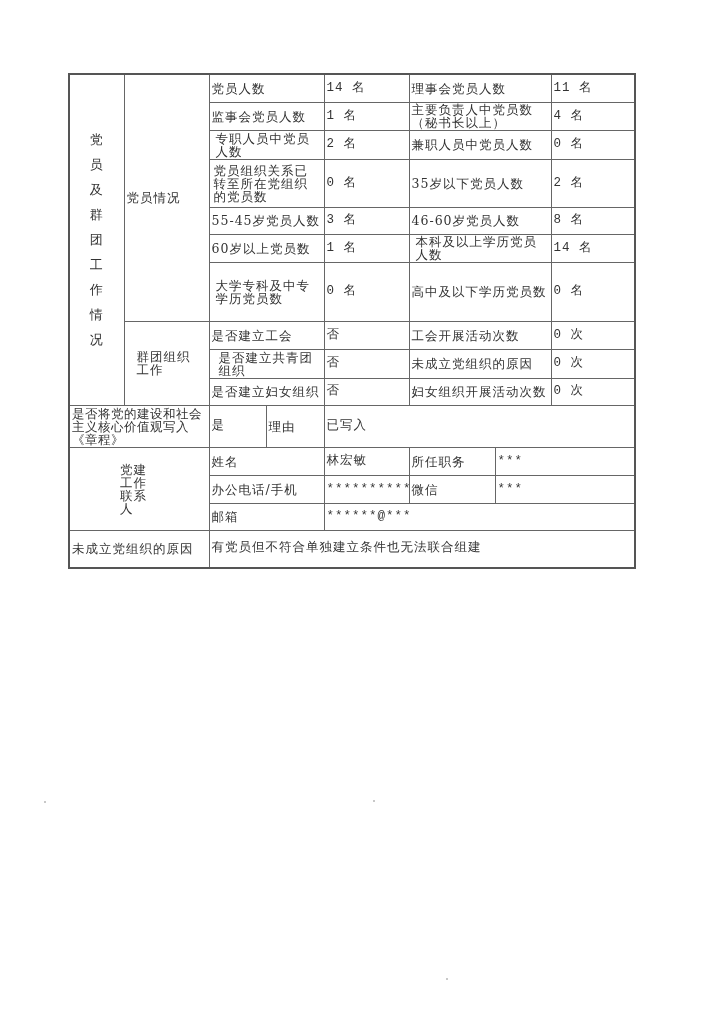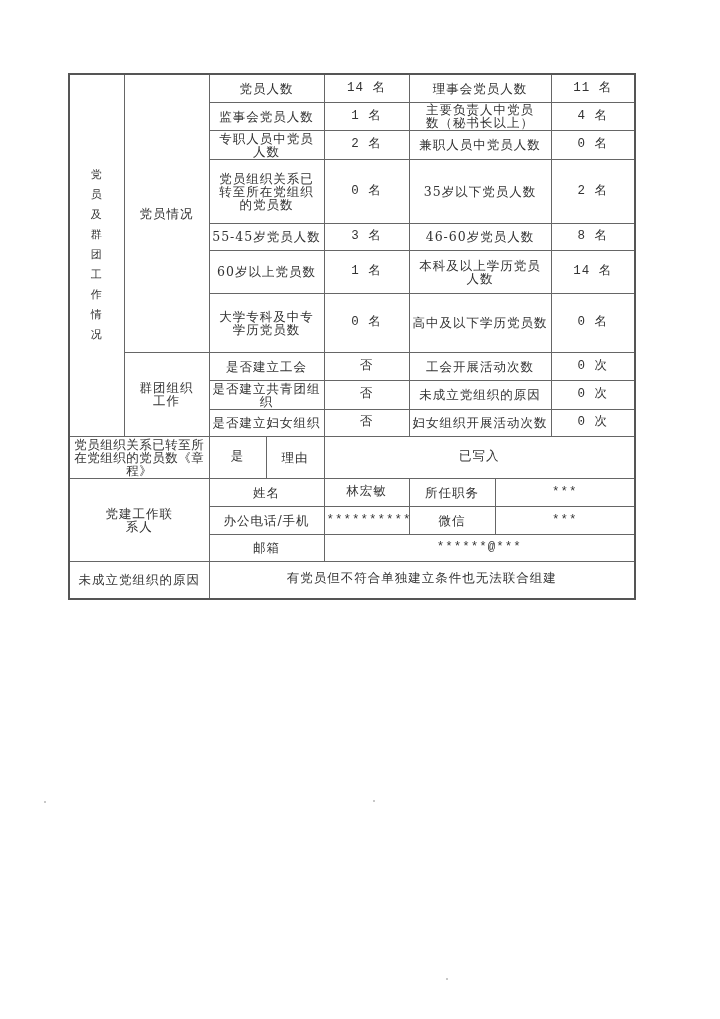--- a/index.html
+++ b/index.html
@@ -7,26 +7,26 @@
     width: 720px; height: 1019px; background: #ffffff; position: relative; overflow: hidden;
     font-family: "DejaVu Serif", "Liberation Serif", serif; color: #2a2a2a;
   }
   .page { position: absolute; left: 0; top: 0; width: 720px; height: 1019px; }
   table.form {
     position: absolute; left: 68px; top: 73px; width: 566px;
     border-collapse: collapse; table-layout: fixed;
     border: 2px solid #555;
   }
   table.form td {
-    border: 1px solid #666; padding: 0 2px; text-align: center; vertical-align: middle;
+    border: 1px solid #666; padding: 0 2px; vertical-align: middle;
     font-size: 12.5px; line-height: 13px; letter-spacing: 1px; color: #333;
     overflow: hidden;
   }
   td.vert { letter-spacing: 0; }
-  td.vert span { display: block; width: 14px; margin: 12px auto; line-height: 20px; font-size: 11px; word-break: break-all; }
+  td.vert span { display: block; width: 14px; margin: 12px auto; line-height: 25px; font-size: 13px; word-break: break-all; }
   .val { color: #555; font-family: Liberation Mono, monospace; }
   .mask { font-size: 10px; letter-spacing: 0; color: #444; }
   .dot { position: absolute; width: 2px; height: 2px; background: #c8c8c8; }
 </style>
 </head>
 <body>
 
 <div class="page">
   <table class="form">
     <colgroup>
@@ -47,83 +47,83 @@
           </td>
         <td rowspan="7"><span>党员情况</span></td>
         <td colspan="2">党员人数</td>
         <td class="val">14 名</td>
         <td colspan="2">理事会党员人数</td>
         <td class="val">11 名</td>
       </tr>
       <tr style="height:28px">
         <td colspan="2">监事会党员人数</td>
         <td class="val">1 名</td>
-        <td colspan="2" style="padding:0 14px">主要负责人中党员数（秘书长以上）</td>
+        <td colspan="2" style="padding:0 2px">主要负责人中党员数（秘书长以上）</td>
         <td class="val">4 名</td>
       </tr>
       <tr style="height:29px">
         <td colspan="2" style="padding:0 6px">专职人员中党员人数</td>
         <td class="val">2 名</td>
         <td colspan="2">兼职人员中党员人数</td>
         <td class="val">0 名</td>
       </tr>
       <tr style="height:44px">
-        <td colspan="2" style="padding:12px 4px">党员组织关系已转至所在党组织的党员数</td>
+        <td colspan="2" style="padding:4px 4px">党员组织关系已转至所在党组织的党员数</td>
         <td class="val">0 名</td>
         <td colspan="2">35岁以下党员人数</td>
         <td class="val">2 名</td>
       </tr>
       <tr style="height:27px">
         <td colspan="2">55-45岁党员人数</td>
         <td class="val">3 名</td>
         <td colspan="2">46-60岁党员人数</td>
         <td class="val">8 名</td>
       </tr>
       <tr style="height:28px">
         <td colspan="2">60岁以上党员数</td>
         <td class="val">1 名</td>
-        <td colspan="2" style="padding:8px 6px">本科及以上学历党员人数</td>
+        <td colspan="2" style="padding:0 6px">本科及以上学历党员人数</td>
         <td class="val">14 名</td>
       </tr>
       <tr style="height:29px">
         <td colspan="2" style="padding:16px 6px">大学专科及中专学历党员数</td>
         <td class="val">0 名</td>
         <td colspan="2">高中及以下学历党员数</td>
         <td class="val">0 名</td>
       </tr>
 
       <tr style="height:28px">
         <td rowspan="3" style="padding:0 12px"><span>群团组织工作</span></td>
         <td colspan="2">是否建立工会</td>
         <td class="val">否</td>
         <td colspan="2">工会开展活动次数</td>
         <td class="val">0 次</td>
       </tr>
       <tr style="height:29px">
-        <td colspan="2" style="padding:0 2px">是否建立共青团组织</td>
+        <td colspan="2" style="padding:0 9px">是否建立共青团组织</td>
         <td class="val">否</td>
         <td colspan="2">未成立党组织的原因</td>
         <td class="val">0 次</td>
       </tr>
       <tr style="height:27px">
         <td colspan="2">是否建立妇女组织</td>
         <td class="val">否</td>
         <td colspan="2">妇女组织开展活动次数</td>
         <td class="val">0 次</td>
       </tr>
 
       <tr style="height:42px">
-        <td colspan="2" style="padding:0 2px;letter-spacing:0.5px">党员组织关系已转至所在党组织的党员数《章程》</td>
+        <td colspan="2" style="padding:0 2px;letter-spacing:0.5px">是否将党的建设和社会主义核心价值观写入《章程》</td>
         <td class="val">是</td>
         <td>理由</td>
         <td colspan="4" class="val">已写入</td>
       </tr>
 
       <tr style="height:28px">
-        <td colspan="2" rowspan="3" style="padding:0 34px">党建工作联系人</td>
+        <td colspan="2" rowspan="3" style="padding:0 50px">党建工作联系人</td>
         <td colspan="2">姓名</td>
         <td class="val">林宏敏</td>
         <td>所任职务</td>
         <td colspan="2" class="val mask">***</td>
       </tr>
       <tr style="height:28px">
         <td colspan="2">办公电话/手机</td>
         <td class="val mask">***********</td>
         <td>微信</td>
         <td colspan="2" class="val mask">***</td>

